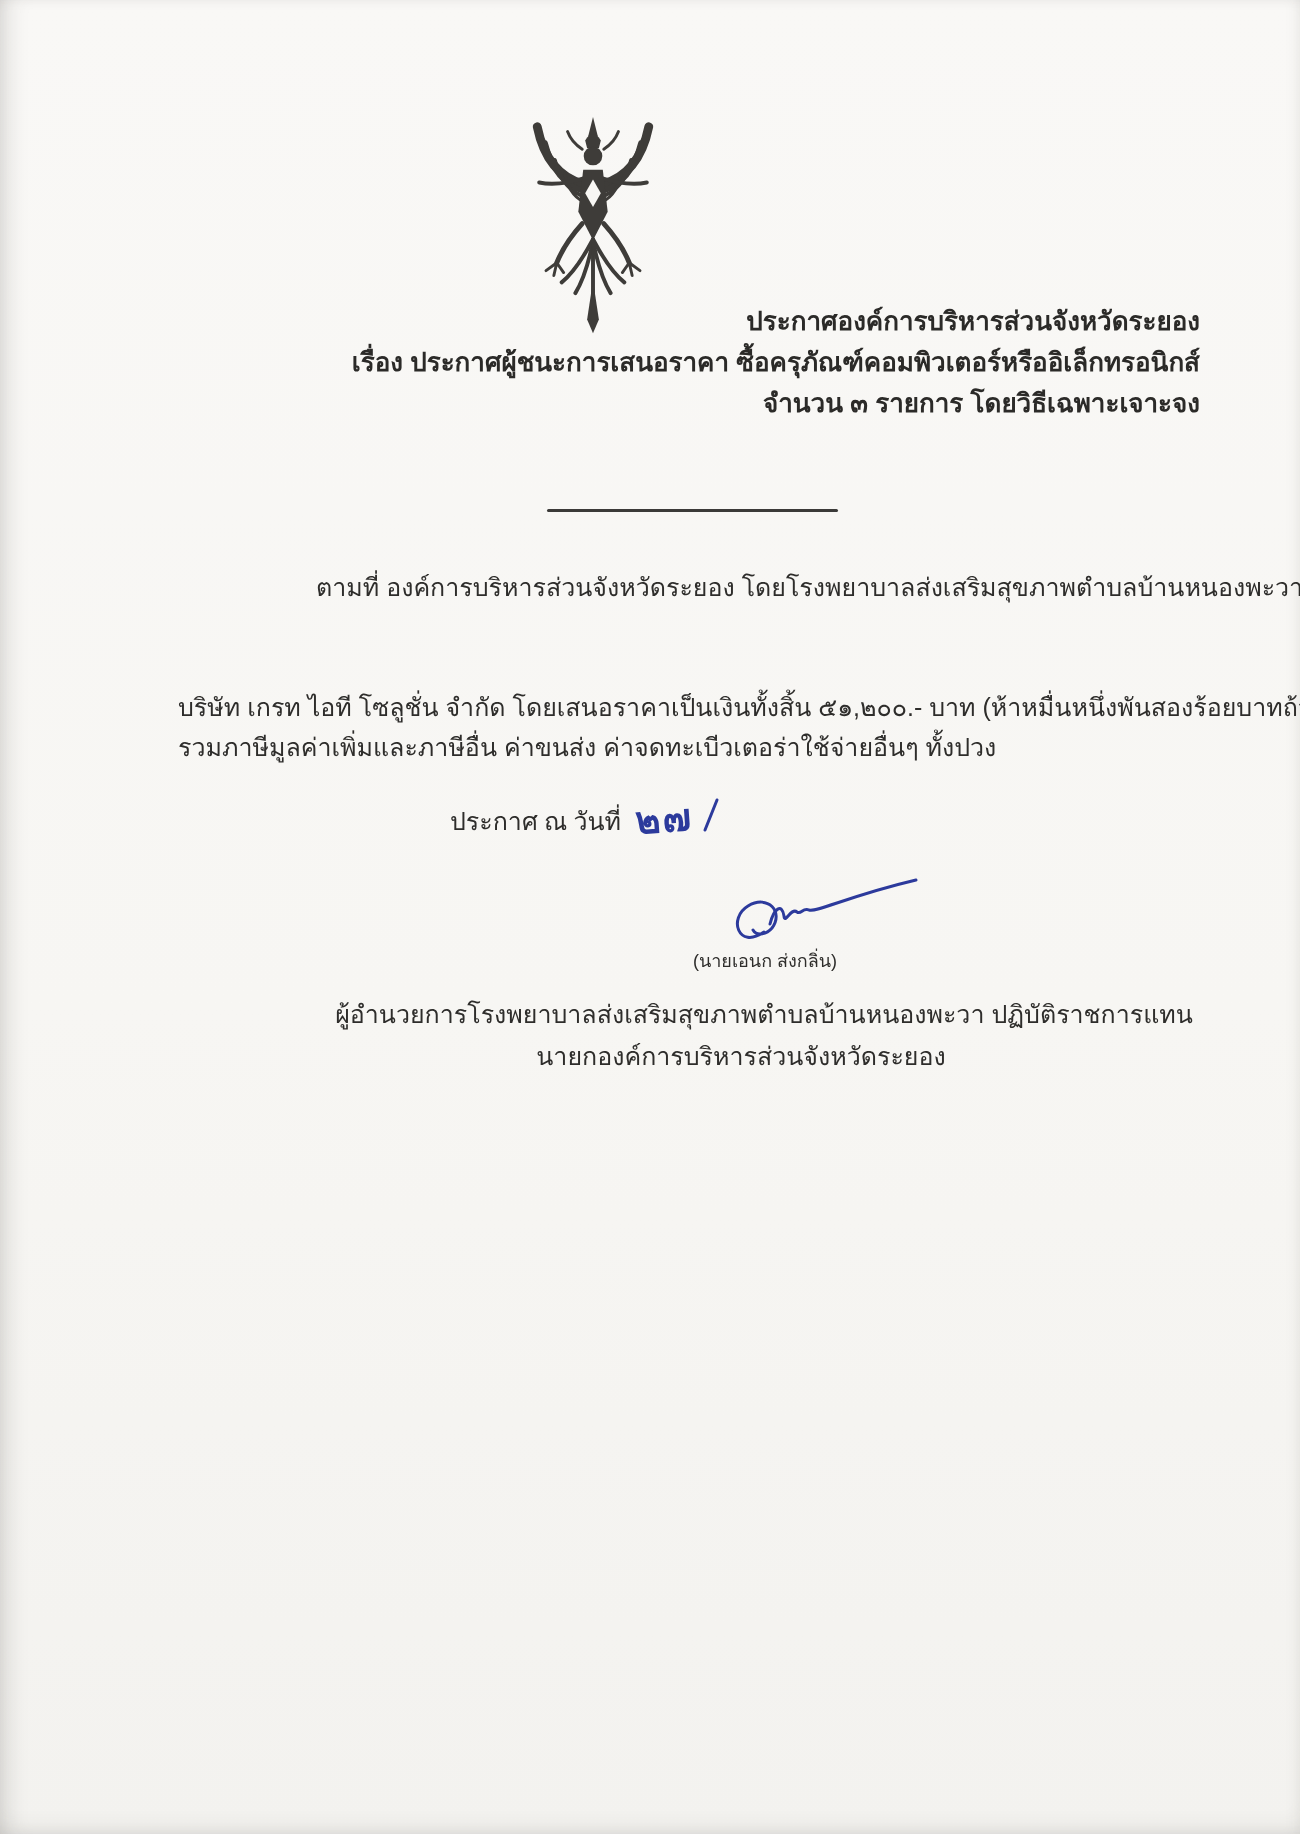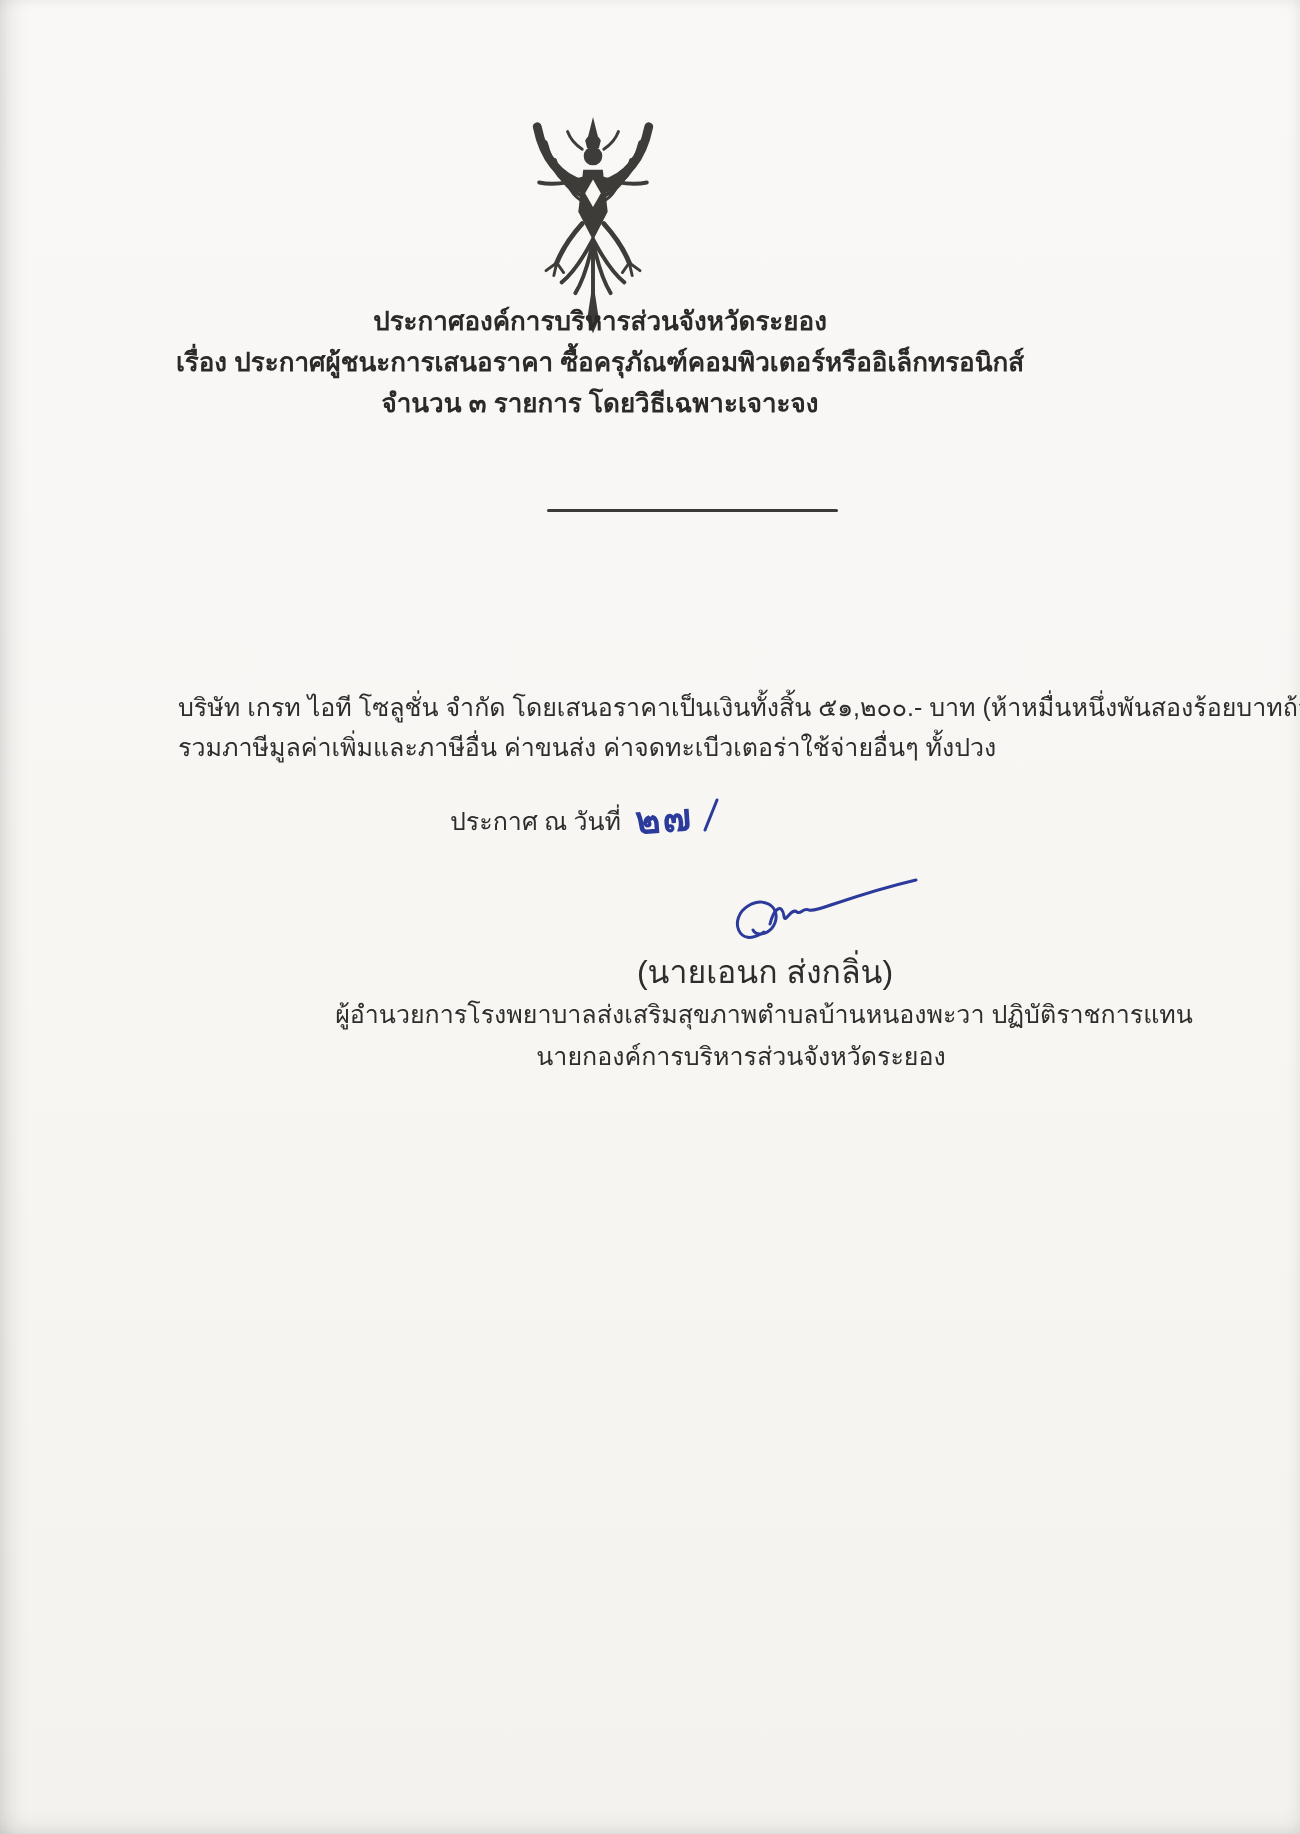--- a/index.html
+++ b/index.html
@@ -26,21 +26,21 @@
     left: 500px;
     top: 112px;
     width: 186px;
     height: 234px;
   }
   .title-block {
     position: absolute;
     left: 0;
     top: 301px;
     width: 1200px;
-    text-align: center;
+    text-align: right;
     font-weight: bold;
     font-size: 26px;
     line-height: 41px;
     color: #2b2a28;
   }
   .divider {
     position: absolute;
     left: 547px;
     top: 509px;
     width: 291px;
@@ -89,21 +89,21 @@
     top: 874px;
     width: 205px;
     height: 82px;
   }
   .sign-name {
     position: absolute;
     left: 615px;
     top: 946px;
     width: 300px;
     text-align: center;
-    font-size: 32px;
+    font-size: 18px;
     color: #2e2d2b;
     white-space: nowrap;
   }
   .sign-title-1 {
     position: absolute;
     left: 164px;
     top: 994px;
     width: 1200px;
     text-align: center;
     font-size: 25px;
@@ -172,20 +172,21 @@
   </div>
 
   <div class="title-block">
     <div>ประกาศองค์การบริหารส่วนจังหวัดระยอง</div>
     <div>เรื่อง ประกาศผู้ชนะการเสนอราคา ซื้อครุภัณฑ์คอมพิวเตอร์หรืออิเล็กทรอนิกส์</div>
     <div>จำนวน ๓ รายการ โดยวิธีเฉพาะเจาะจง</div>
   </div>
 
   <div class="divider"></div>
 
+  <div class="body-line indent" style="top:568px">ตามที่ องค์การบริหารส่วนจังหวัดระยอง โดยโรงพยาบาลส่งเสริมสุขภาพตำบลบ้านหนองพะวา</div>
   <div class="body-line" style="top:688px">บริษัท เกรท ไอที โซลูชั่น จำกัด โดยเสนอราคาเป็นเงินทั้งสิ้น ๕๑,๒๐๐.- บาท (ห้าหมื่นหนึ่งพันสองร้อยบาทถ้วน)</div>
   <div class="body-line" style="top:728px">รวมภาษีมูลค่าเพิ่มและภาษีอื่น ค่าขนส่ง ค่าจดทะเบีวเตอร่าใช้จ่ายอื่นๆ ทั้งปวง</div>
 
   <div class="date-line">
     <span>ประกาศ ณ วันที่</span>
     <span class="hand-day">๒๗</span>
     <span class="pen-stroke">
       <svg width="16" height="38" viewBox="0 0 16 38" aria-hidden="true">
         <path d="M2,34 L14,4" stroke="#2c3a9c" stroke-width="3" stroke-linecap="round" fill="none"></path>
       </svg>

